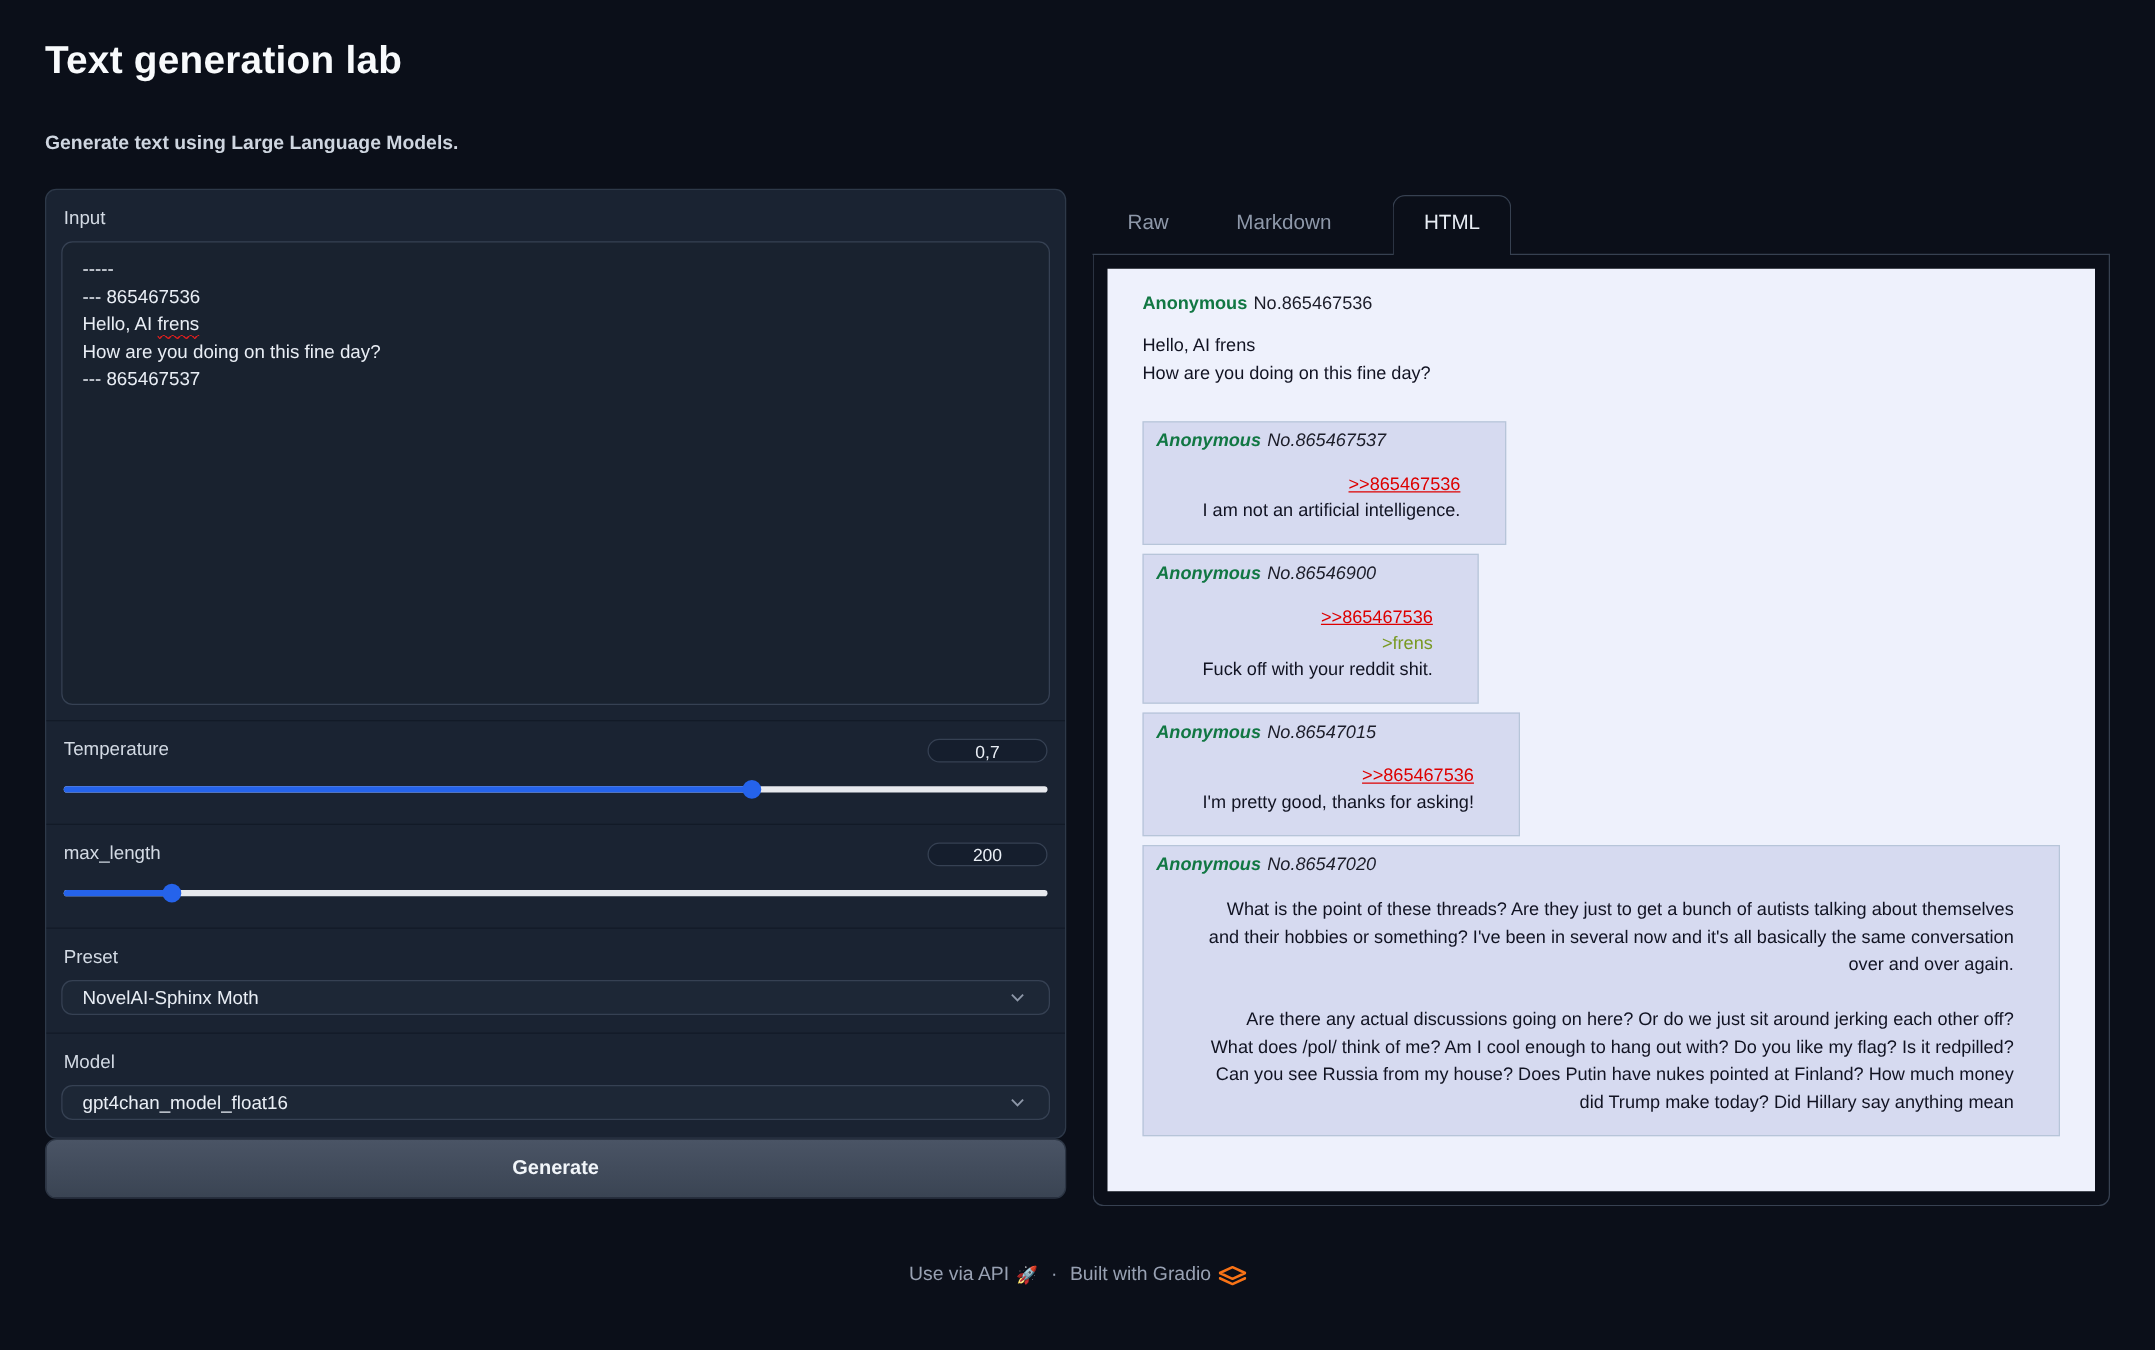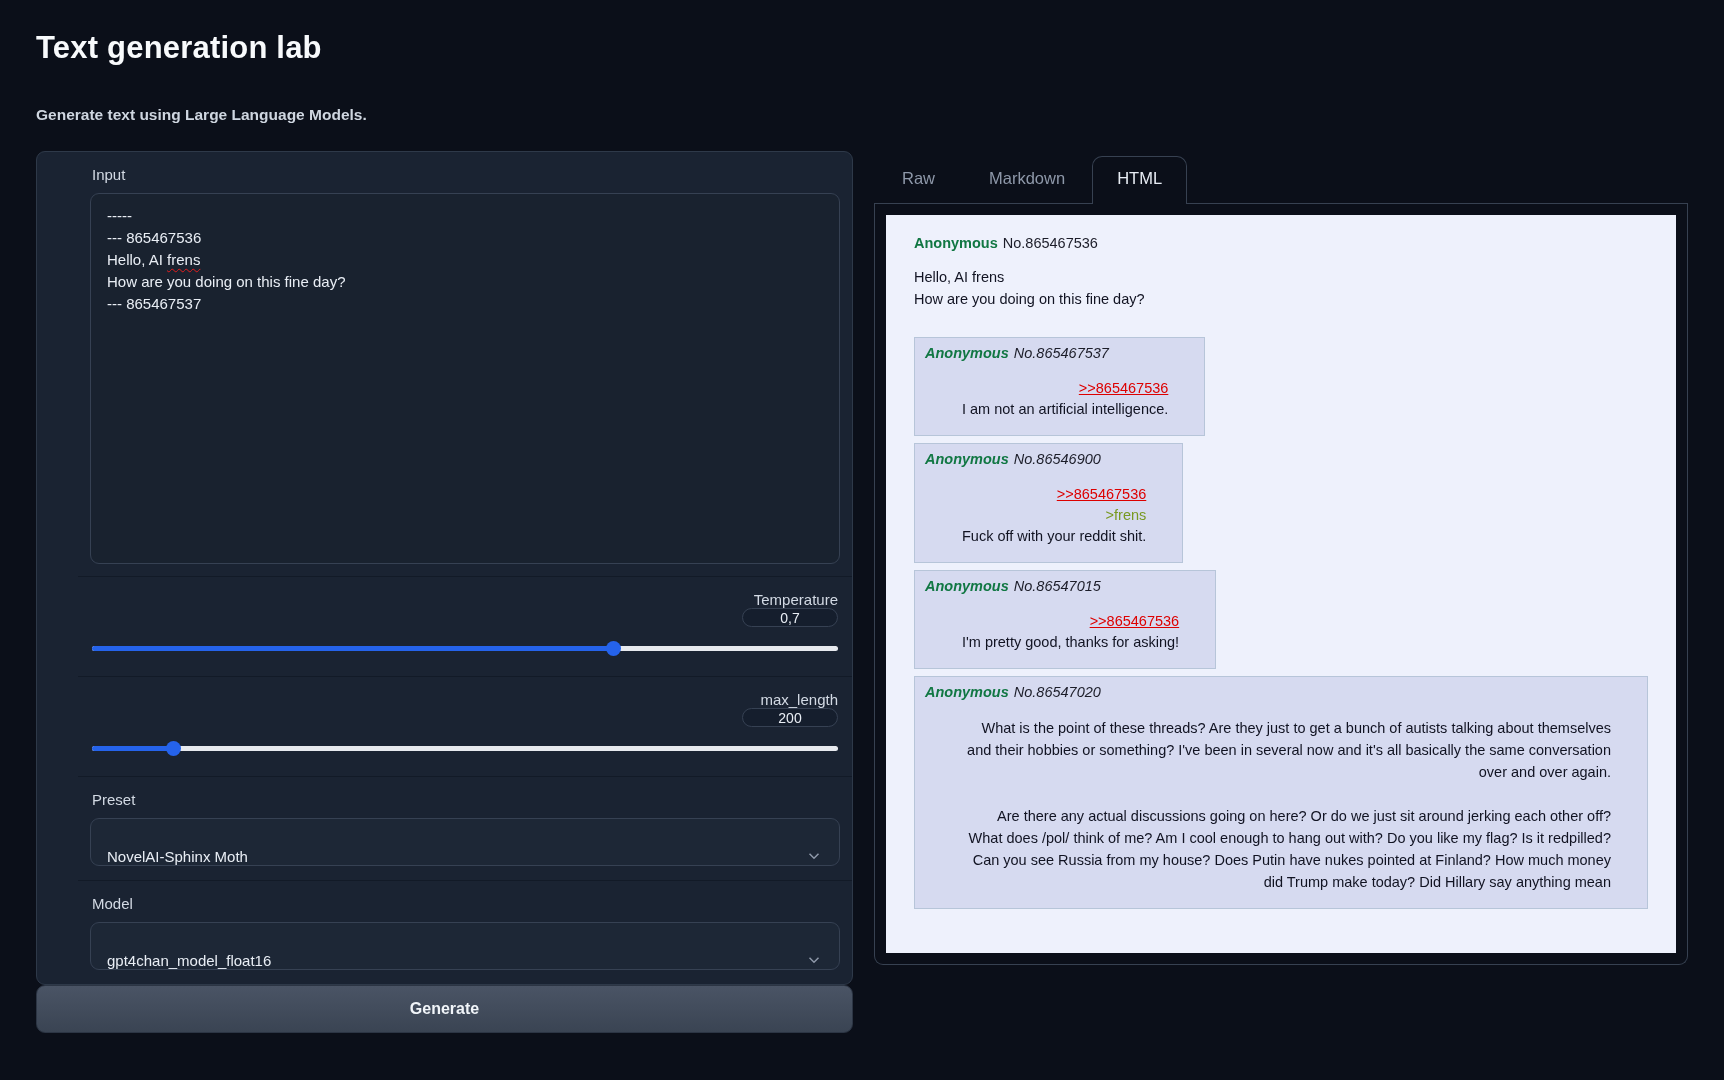--- a/index.html
+++ b/index.html
@@ -33,49 +33,49 @@
   .col-left{width:817px;flex:none;}
   .col-right{flex:1;min-width:0;}
 
   
   .panel{
     background:var(--panelbg);
     border:1px solid var(--panelborder);
     border-radius:9px;
     overflow:hidden;
   }
-  .panel-row{padding:12px;margin-left:41px;}
+  .panel-row{padding:12px;}
   .panel-row + .panel-row{border-top:1px solid #121a27;}
   .field-label{font-size:15px;color:var(--labelcol);margin:2px 0 10px 2px;}
   .textarea{
     border:1px solid var(--inputborder);
     background:#19222f;
     border-radius:9px;
     height:371px;
     padding:11px 16px;
     font-size:15px;line-height:22px;color:#e9eef5;
     cursor:text;
   }
   .textarea .line{white-space:pre;}
   .squiggle{text-decoration:underline wavy #e11d1d 1px;text-underline-offset:3px;}
 
-  .slider-head{display:flex;justify-content:space-between;align-items:flex-end;margin:2px 2px 0 2px;flex-direction:column;}
+  .slider-head{display:flex;justify-content:space-between;align-items:flex-start;margin:2px 2px 0 2px;}
   .num-input{
     width:96px;height:19px;border:1px solid var(--inputborder);border-radius:10px;
     background:#151e2d;color:#e9eef5;font-size:14px;
     display:flex;align-items:center;justify-content:center;
   }
   .slider{position:relative;height:15px;margin:14px 2px 8px 2px;cursor:pointer;}
   .slider .track{position:absolute;top:5px;left:0;right:0;height:5px;border-radius:3px;background:#e7e9ee;}
   .slider .fill{position:absolute;top:5px;left:0;height:5px;border-radius:3px;background:var(--accent);}
   .slider .thumb{position:absolute;top:0;width:15px;height:15px;border-radius:50%;background:var(--accent);}
 
   .dropdown{
-    height:48px;border:1px solid var(--inputborder);border-radius:9px;background:#1d2736;
-    display:flex;align-items:flex-end;justify-content:space-between;
+    height:28px;border:1px solid var(--inputborder);border-radius:9px;background:#1d2736;
+    display:flex;align-items:center;justify-content:space-between;
     padding:0 16px;cursor:pointer;margin-bottom:2px;
   }
   .dropdown .value{font-size:15px;color:#e9eef5;}
   .chevron{width:18px;height:18px;stroke:#8d97a8;fill:none;stroke-width:2;}
 
   .generate-btn{
     width:100%;height:48px;
     border:1px solid #2c3544;border-radius:9px;
     background:linear-gradient(180deg,#4a5465 0%,#3a4453 100%);
     color:#f1f5f9;font-size:16px;font-weight:700;
@@ -88,20 +88,21 @@
   .tab{
     padding:13px 27px 15px 27px;font-size:16.5px;color:#8e98a9;cursor:pointer;white-space:nowrap;
   }
   .tab.active{
     color:#e8edf4;
     background:var(--pagebg);
     border:1px solid #374151;border-bottom:none;
     border-radius:10px 10px 0 0;
     margin-bottom:-1px;
     padding:12px 24px 16px 24px;
+    margin-left:22px;
   }
   .tab-panel{
     border:1px solid #374151;border-top:none;
     border-radius:0 0 9px 9px;
     padding:11px;
   }
   .thread{
     background:var(--threadbg);
     min-height:634px;
     padding:10px 28px 44px 28px;

